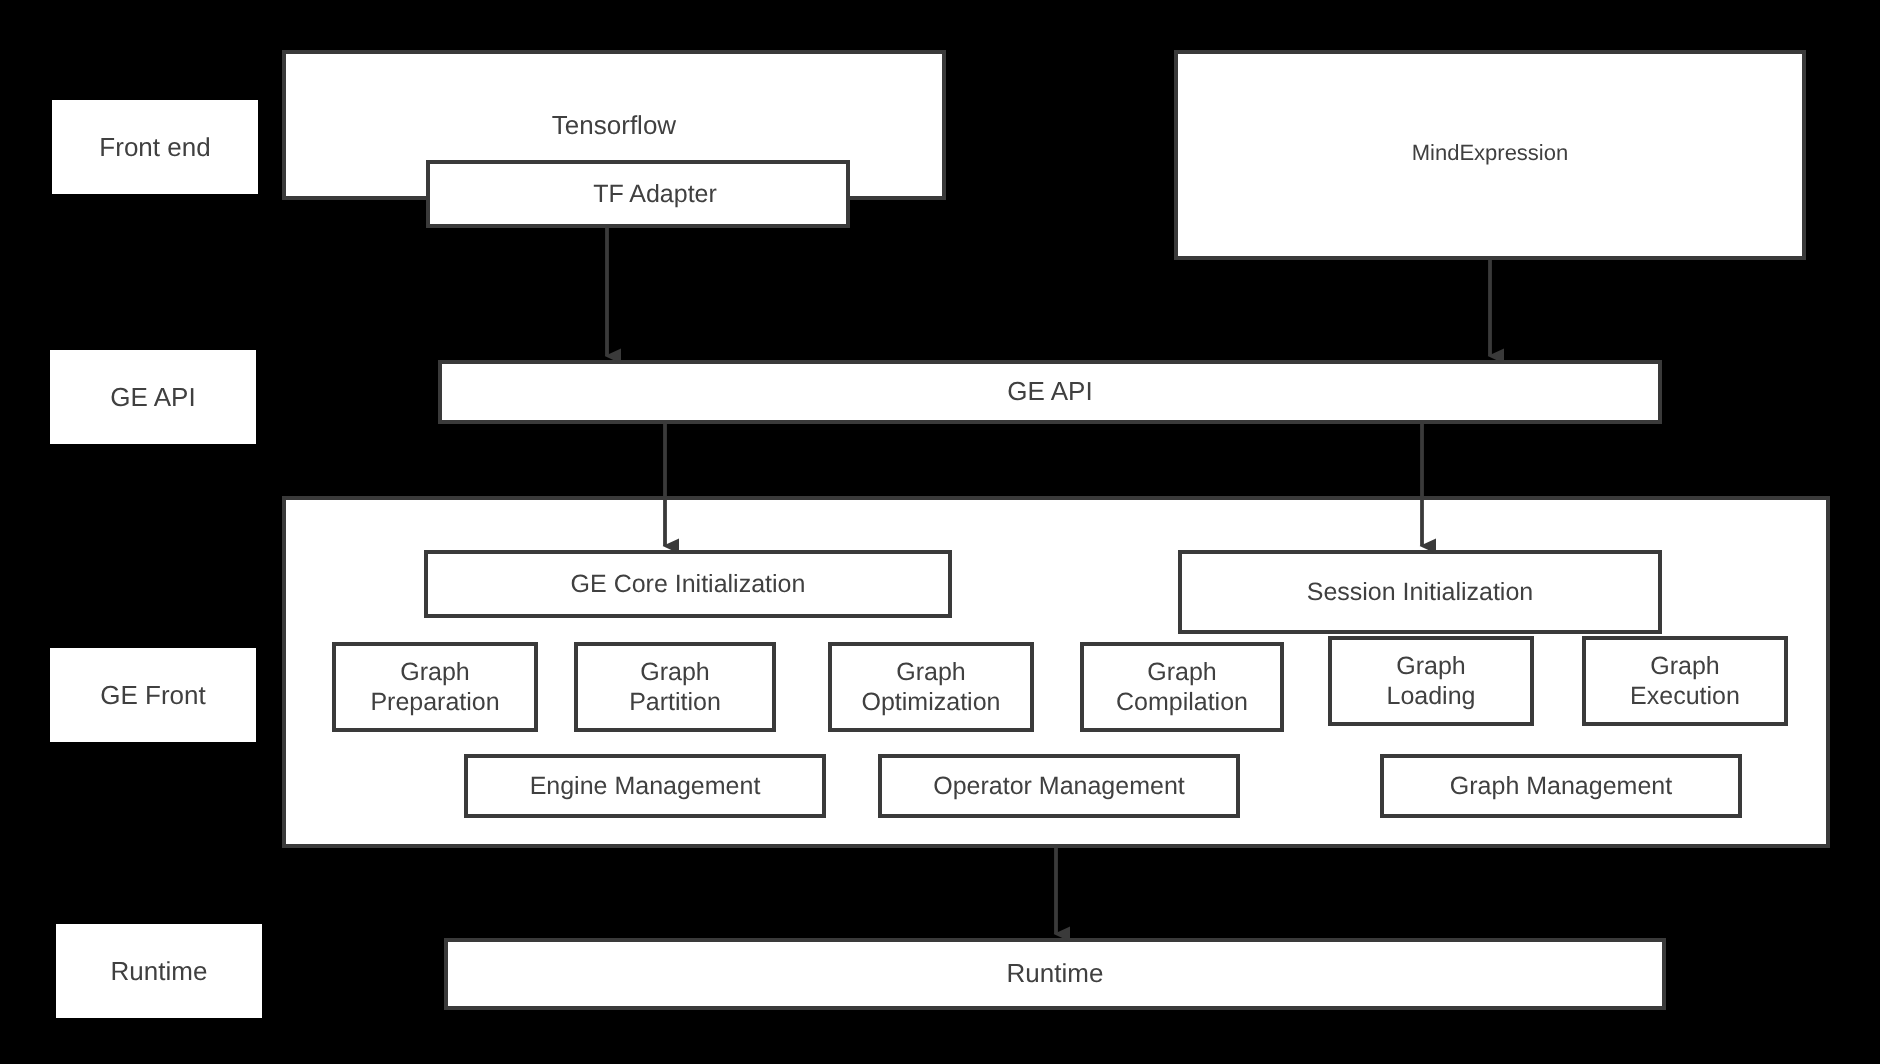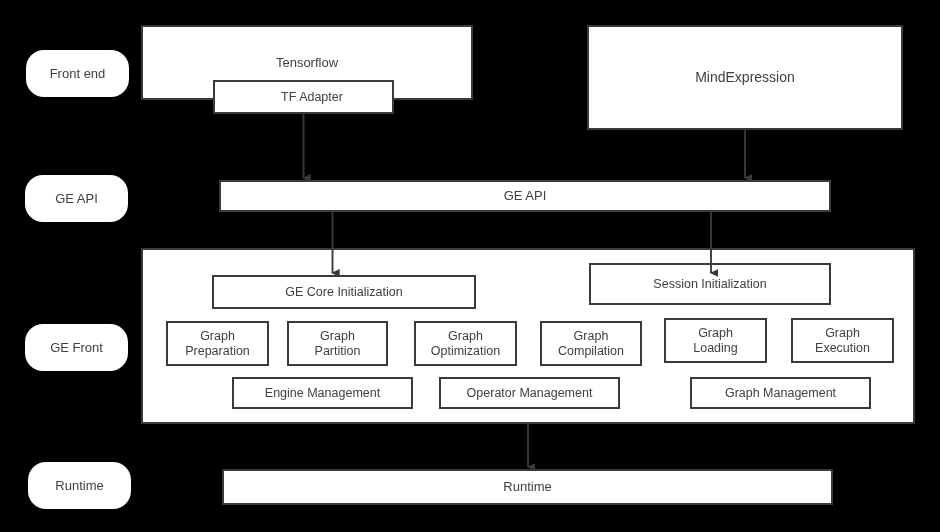--- a/index.html
+++ b/index.html
@@ -28,21 +28,20 @@
     justify-content: center;
     text-align: center;
     line-height: 1.18;
     white-space: pre-line;
   }
   .plain {
     border: none;
   }
   .label-box {
     font-size: 13px;
-    border-radius: 18px;
   }
   .container-box {
     align-items: flex-start;
     justify-content: center;
     padding-top: 28px;
     font-size: 13px;
   }
   .bar-box {
     font-size: 13px;
   }
@@ -75,31 +74,31 @@
   <div class="box plain label-box" style="left:25px; top:175px; width:103px; height:47px;">GE API</div>
 
   <div class="box plain label-box" style="left:25px; top:324px; width:103px; height:47px;">GE Front</div>
 
   <div class="box plain label-box" style="left:28px; top:462px; width:103px; height:47px;">Runtime</div>
 
   <div class="box container-box" style="left:141px; top:25px; width:332px; height:75px;">
     <span>Tensorflow</span>
   </div>
 
-  <div class="box leaf-box" style="left:213px; top:80px; width:181px; height:34px;padding-left:17px;">TF Adapter</div>
+  <div class="box leaf-box" style="left:213px; top:80px; width:212px; height:34px;padding-left:17px;">TF Adapter</div>
 
-  <div class="box" style="left:587px; top:25px; width:316px; height:105px; font-size:14px;">MindExpression</div>
+  <div class="box" style="left:587px; top:25px; width:316px; height:105px; font-size:11px;">MindExpression</div>
 
   <div class="box bar-box" style="left:219px; top:180px; width:612px; height:32px;">GE API</div>
 
   <div class="box" style="left:141px; top:248px; width:774px; height:176px; background:#ffffff;"></div>
 
   <div class="box init-box" style="left:212px; top:275px; width:264px; height:34px;">GE Core Initialization</div>
 
-  <div class="box init-box" style="left:589px; top:263px; width:242px; height:42px;">Session Initialization</div>
+  <div class="box init-box" style="left:589px; top:275px; width:242px; height:42px;">Session Initialization</div>
 
   <div class="box leaf-box" style="left:166px; top:321px; width:103px; height:45px;">Graph
 Preparation</div>
 
   <div class="box leaf-box" style="left:287px; top:321px; width:101px; height:45px;">Graph
 Partition</div>
 
   <div class="box leaf-box" style="left:414px; top:321px; width:103px; height:45px;">Graph
 Optimization</div>
 

